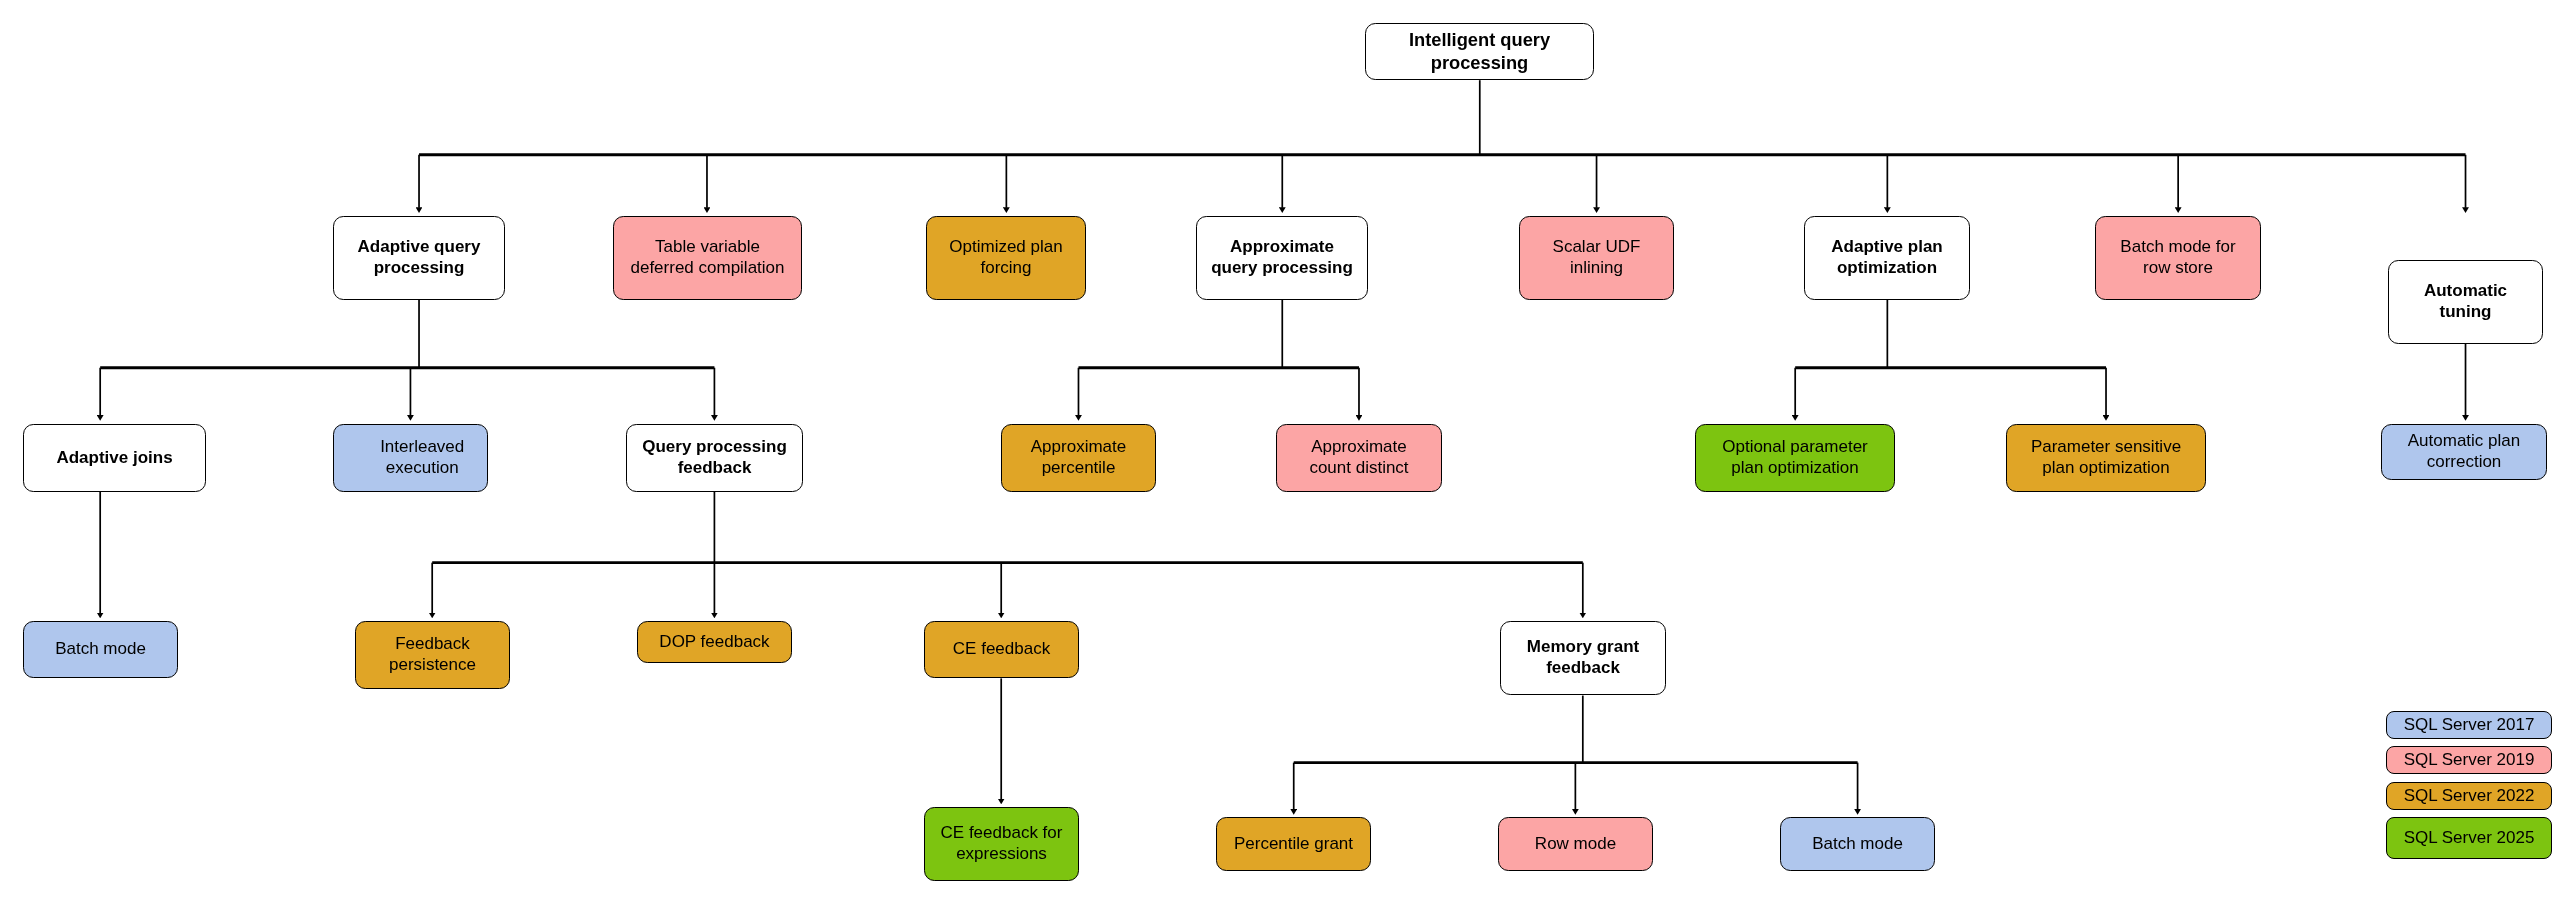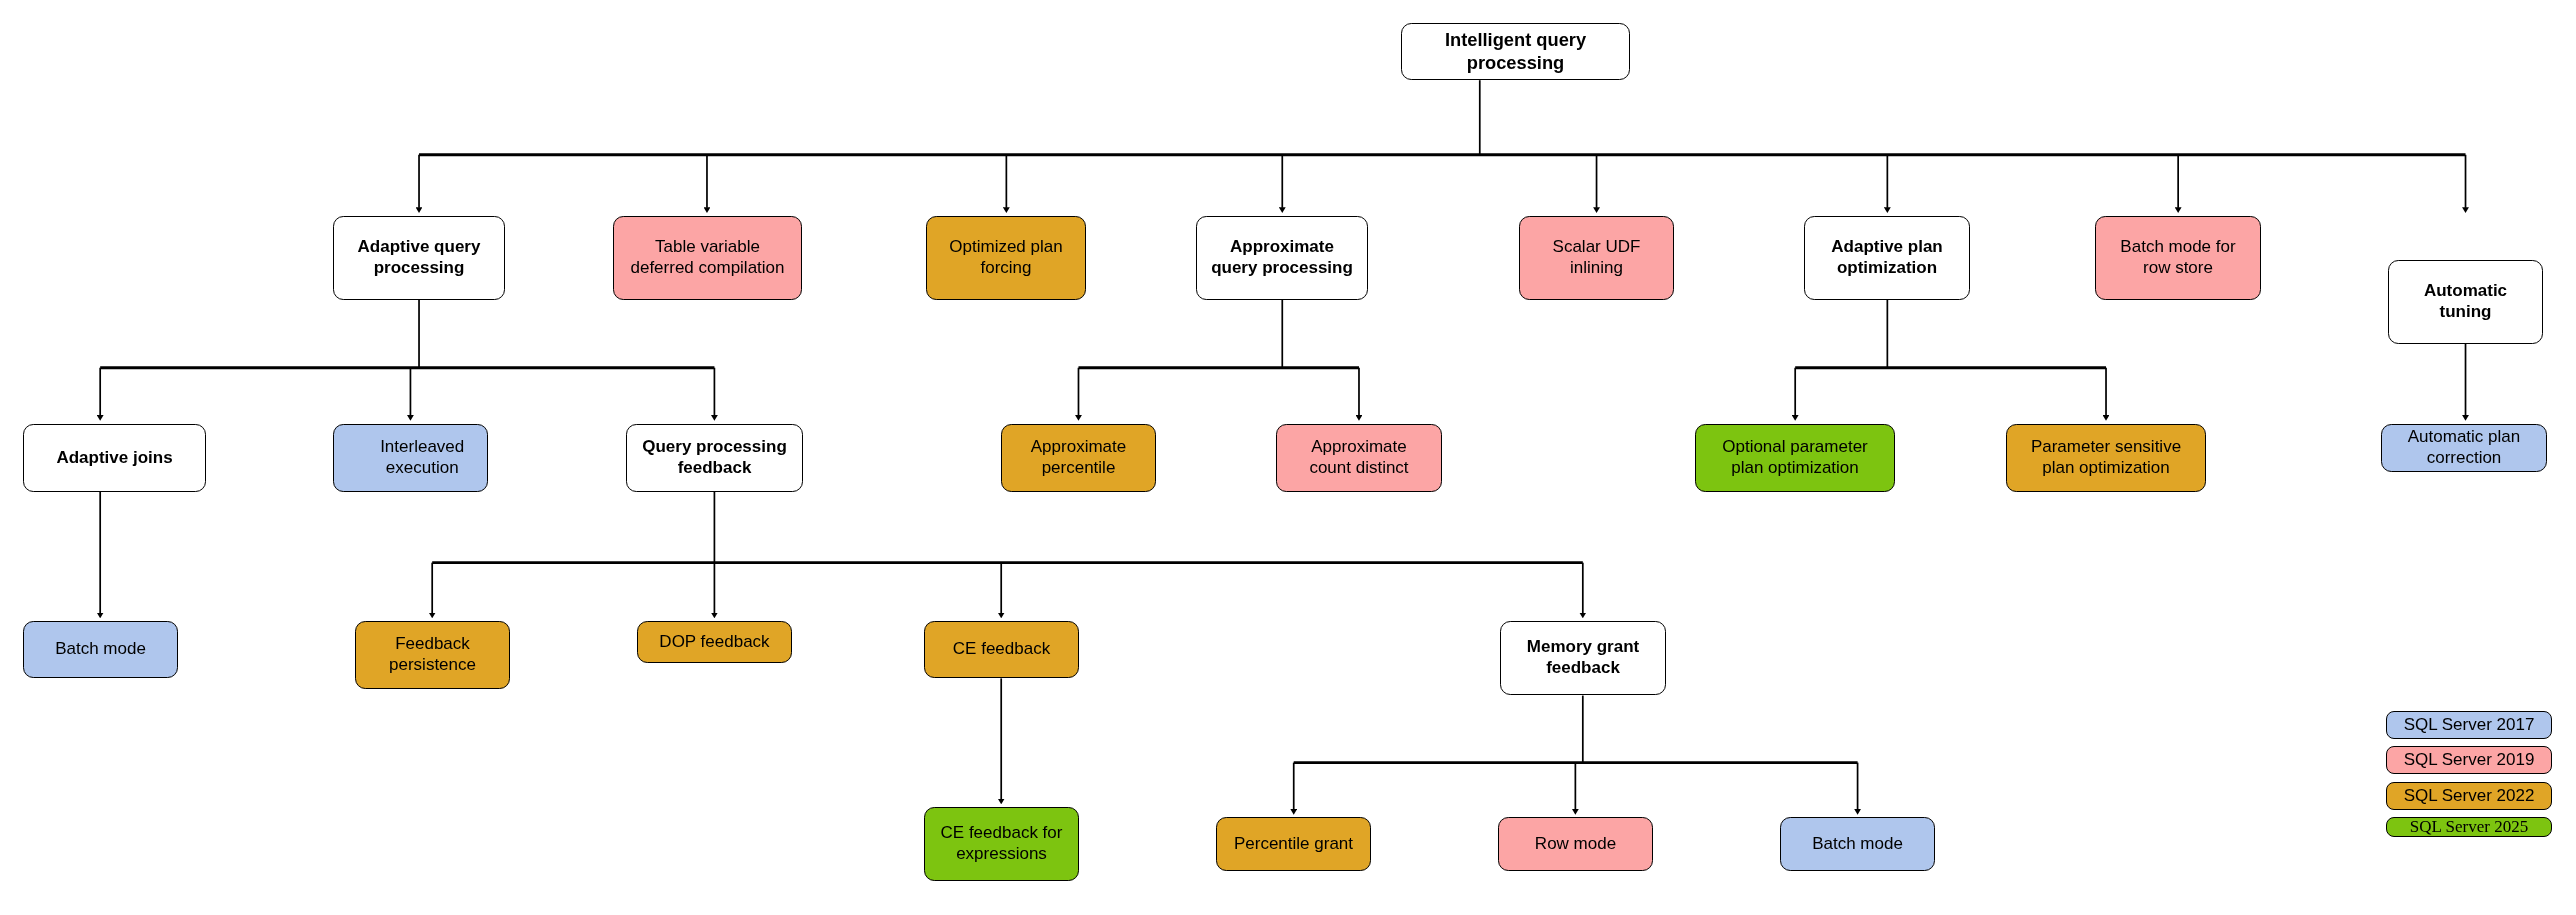--- a/index.html
+++ b/index.html
@@ -82,21 +82,21 @@
         <path d="M2765,982.85 L2765,1071" marker-end="url(#ah)" stroke-width="3"></path>
         <path d="M1749,1185 L1749,1396" marker-end="url(#ah)" stroke-width="3"></path>
         <path d="M2765,1215 L2765,1332.15" stroke-width="3"></path>
         <path d="M2260,1332.15 L3245,1332.15" stroke-width="5"></path>
         <path d="M2260,1332.15 L2260,1414" marker-end="url(#ah)" stroke-width="3"></path>
         <path d="M2752,1332.15 L2752,1414" marker-end="url(#ah)" stroke-width="3"></path>
         <path d="M3245,1332.15 L3245,1414" marker-end="url(#ah)" stroke-width="3"></path>
       </g>
   </svg>
   <div id="nodes-layer">
-      <div class="node fill-white w-bold" style="left: 1365px; top: 23px; width: 229px; height: 57px; font-size: 18.3px; margin-left: 36px;">Intelligent query
+      <div class="node fill-white w-bold" style="left: 1365px; top: 23px; width: 229px; height: 57px; font-size: 18.3px;">Intelligent query
 processing</div>
       <div class="node fill-white w-bold" style="left: 333px; top: 216px; width: 172px; height: 84px; font-size: 17px;">Adaptive query
 processing</div>
       <div class="node fill-gray w-norm" style="left: 613px; top: 216px; width: 189px; height: 84px; font-size: 17px;">Table variable
 deferred compilation</div>
       <div class="node fill-orange w-norm" style="left: 926px; top: 216px; width: 160px; height: 84px; font-size: 17px;">Optimized plan
 forcing</div>
       <div class="node fill-white w-bold" style="left: 1196px; top: 216px; width: 172px; height: 84px; font-size: 17px;">Approximate
 query processing</div>
       <div class="node fill-gray w-norm" style="left: 1519px; top: 216px; width: 155px; height: 84px; font-size: 17px;">Scalar UDF
@@ -113,35 +113,35 @@
       <div class="node fill-white w-bold" style="left: 626px; top: 424px; width: 177px; height: 68px; font-size: 17px;">Query processing
 feedback</div>
       <div class="node fill-orange w-norm" style="left: 1001px; top: 424px; width: 155px; height: 68px; font-size: 17px;">Approximate
 percentile</div>
       <div class="node fill-gray w-norm" style="left: 1276px; top: 424px; width: 166px; height: 68px; font-size: 17px;">Approximate
 count distinct</div>
       <div class="node fill-green w-norm" style="left: 1695px; top: 424px; width: 200px; height: 68px; font-size: 17px;">Optional parameter
 plan optimization</div>
       <div class="node fill-orange w-norm" style="left: 2006px; top: 424px; width: 200px; height: 68px; font-size: 17px;">Parameter sensitive
 plan optimization</div>
-      <div class="node fill-blue w-norm" style="left: 2381px; top: 424px; width: 166px; height: 48px; font-size: 17px;">Automatic plan
+      <div class="node fill-blue w-norm" style="left: 2381px; top: 424px; width: 166px; height: 56px; font-size: 17px;">Automatic plan
 correction</div>
       <div class="node fill-blue w-norm" style="left: 23px; top: 621px; width: 155px; height: 57px; font-size: 17px;">Batch mode</div>
       <div class="node fill-orange w-norm" style="left: 355px; top: 621px; width: 155px; height: 68px; font-size: 17px;">Feedback
 persistence</div>
       <div class="node fill-orange w-norm" style="left: 637px; top: 621px; width: 155px; height: 42px; font-size: 17px;">DOP feedback</div>
       <div class="node fill-orange w-norm" style="left: 924px; top: 621px; width: 155px; height: 57px; font-size: 17px;">CE feedback</div>
       <div class="node fill-white w-bold" style="left: 1500px; top: 621px; width: 166px; height: 74px; font-size: 17px;">Memory grant
 feedback</div>
       <div class="node fill-green w-norm" style="left: 924px; top: 807px; width: 155px; height: 74px; font-size: 17px;">CE feedback for
 expressions</div>
       <div class="node fill-orange w-norm" style="left: 1216px; top: 817px; width: 155px; height: 54px; font-size: 17px;">Percentile grant</div>
       <div class="node fill-gray w-norm" style="left: 1498px; top: 817px; width: 155px; height: 54px; font-size: 17px;">Row mode</div>
       <div class="node fill-blue w-norm" style="left: 1780px; top: 817px; width: 155px; height: 54px; font-size: 17px;">Batch mode</div>
     </div>
   <div id="legend-layer">
       <div class="legend-item fill-blue" style="left: 2386px; top: 711px; width: 166px; height: 27.5px;">SQL Server 2017</div>
       <div class="legend-item fill-gray" style="left: 2386px; top: 746px; width: 166px; height: 27.5px;">SQL Server 2019</div>
       <div class="legend-item fill-orange" style="left: 2386px; top: 782px; width: 166px; height: 27.5px;">SQL Server 2022</div>
-      <div class="legend-item fill-green" style="left: 2386px; top: 817px; width: 166px; height: 20px; font-family: Liberation Serif, serif;">SQL Server 2025</div>
+      <div class="legend-item fill-green" style="left: 2386px; top: 817px; width: 166px; height: 42px;">SQL Server 2025</div>
     </div>
 </div>
 
 
 </body></html>

